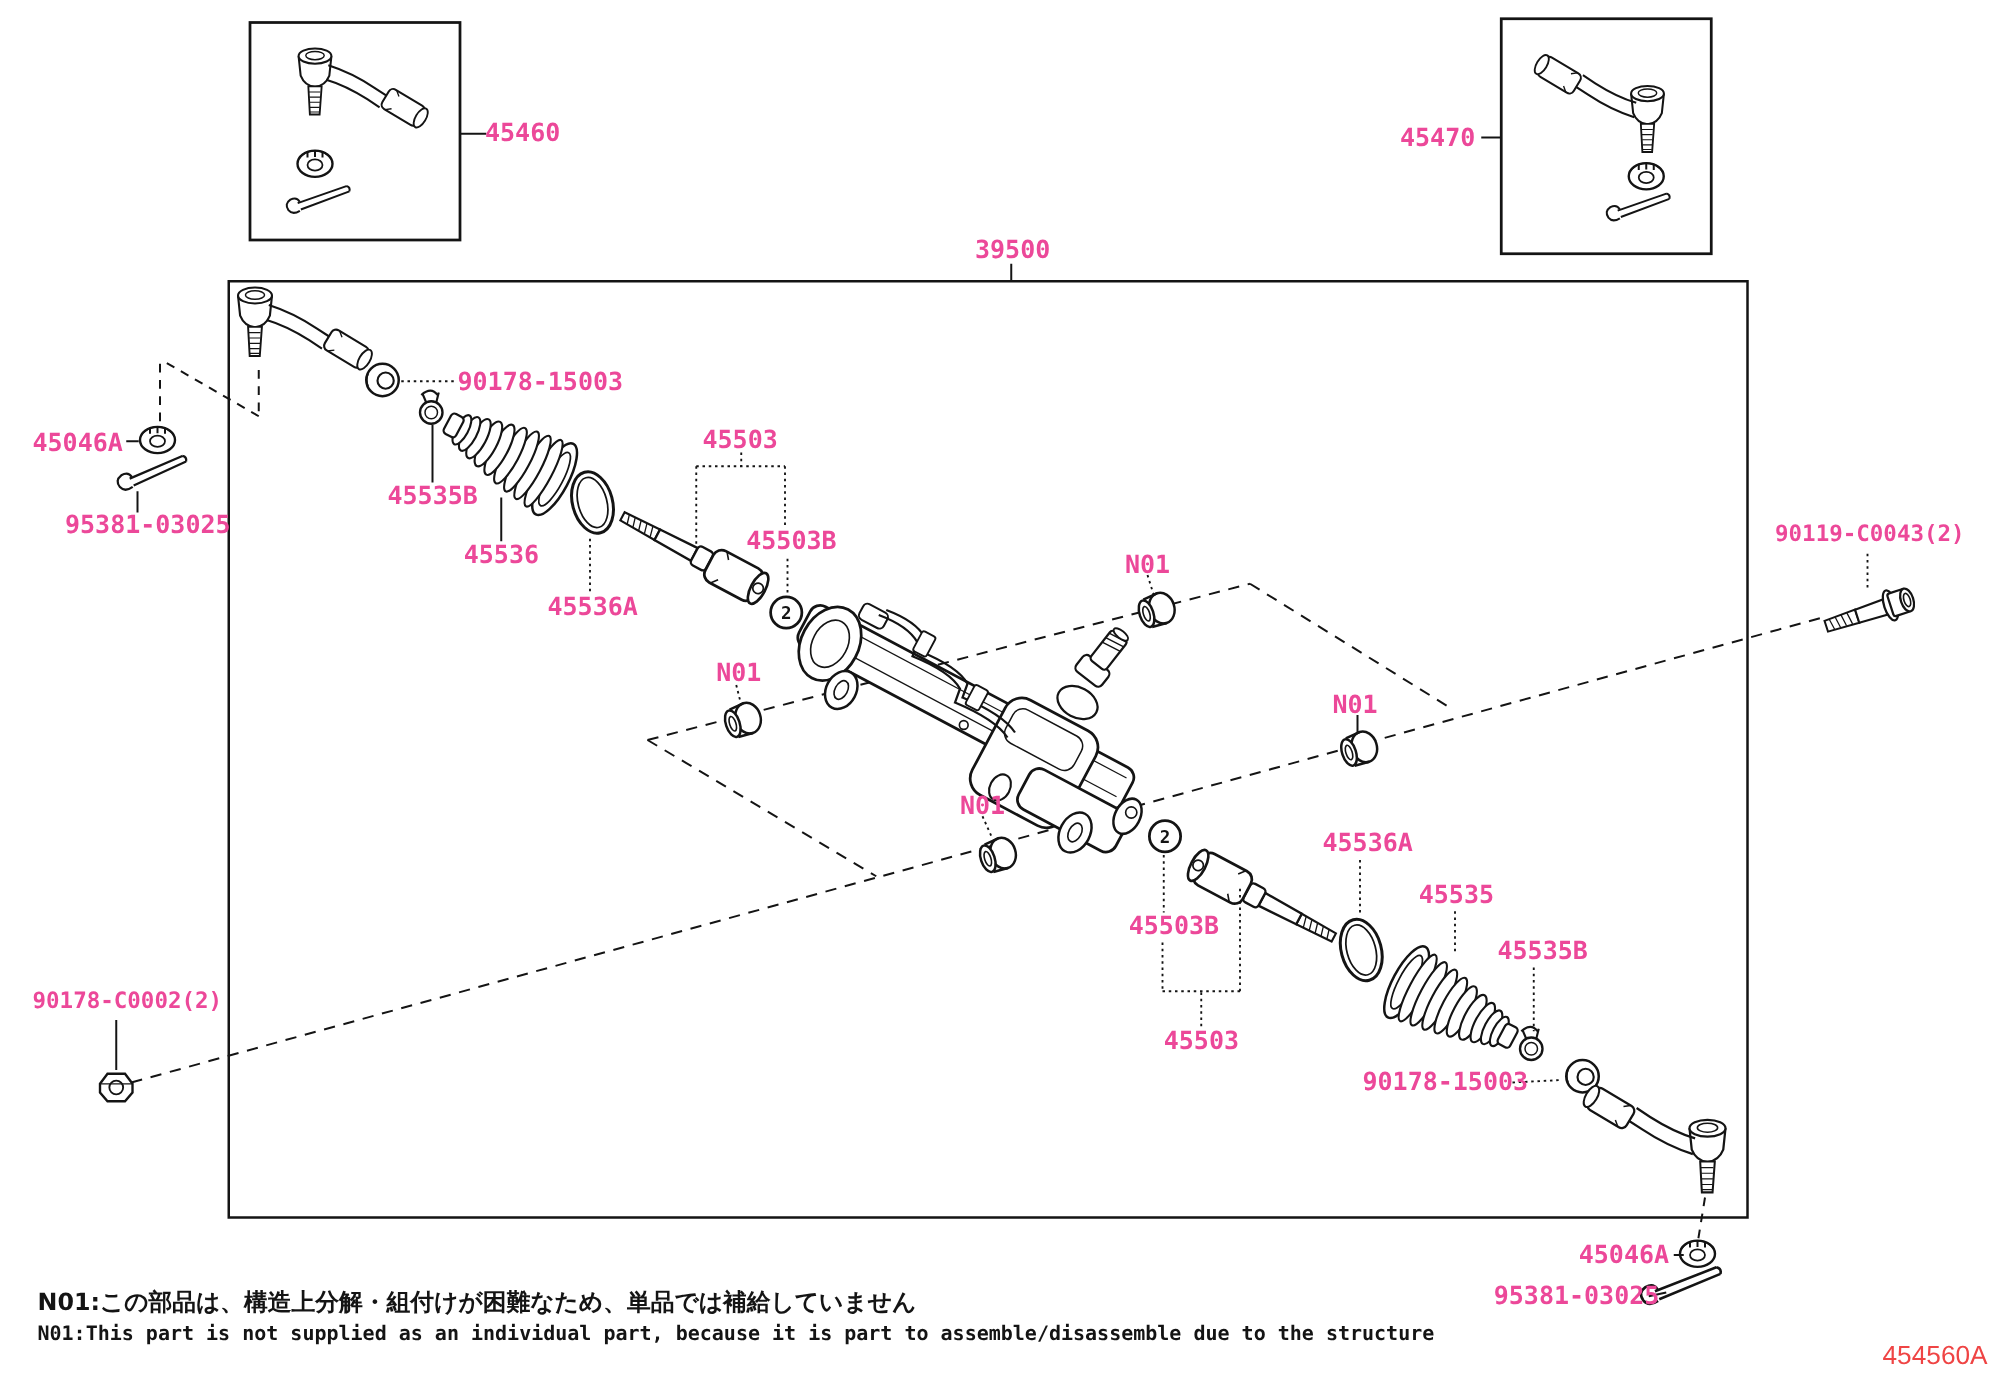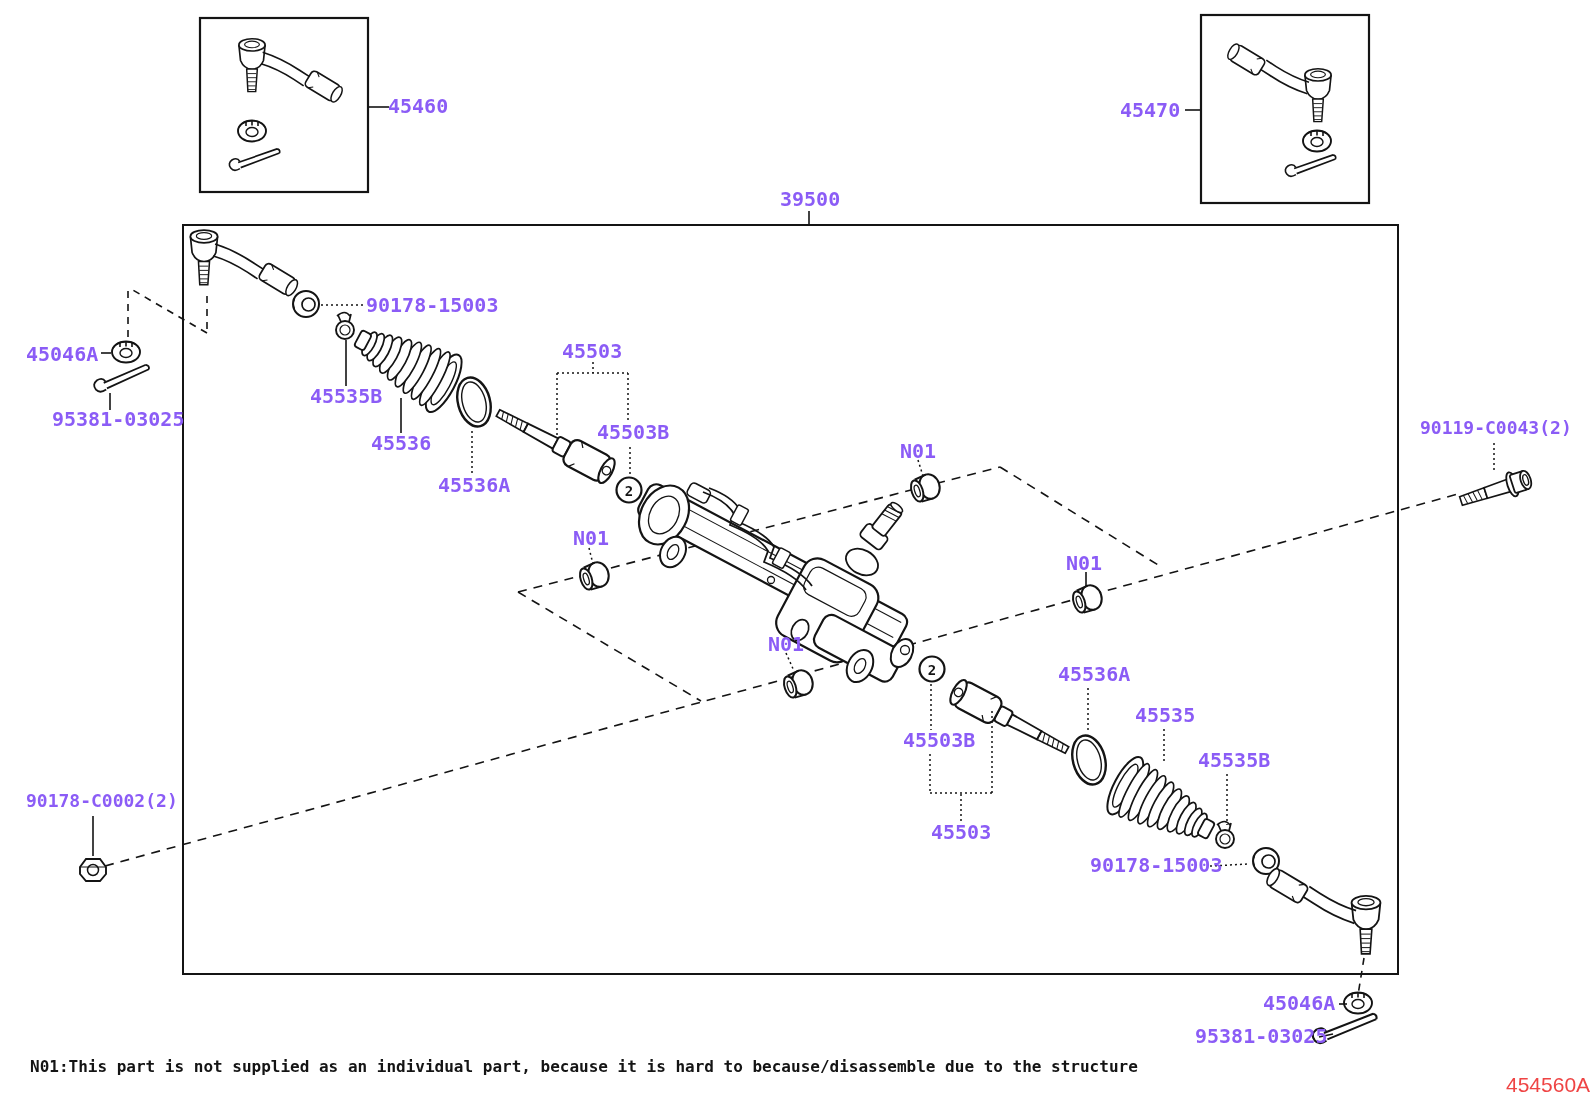--- a/index.html
+++ b/index.html
@@ -1,19 +1,19 @@
 <!DOCTYPE html>
 <html><head>
 <meta charset="utf-8">
 <style>
   html,body{margin:0;padding:0;background:#fff;}
   .stage{position:relative;width:1592px;height:1099px;background:#ffffff;overflow:hidden;
          font-family:"DejaVu Sans Mono",monospace;color:#141414;}
   svg{position:absolute;left:0;top:0;}
-  .pl{position:absolute;font:bold 20px "DejaVu Sans Mono",monospace;color:#8b5cf6;
+  .pl{position:absolute;font:bold 20px "DejaVu Sans Mono",monospace;color:#ec4899;
       white-space:nowrap;line-height:1.0;letter-spacing:0px;}
   .pl.small{font-size:18px;text-align:center;}
   .pl.n01{font-size:20px;}
   .note{position:absolute;white-space:nowrap;color:#141414;}
   .note.jp{font:600 19px "DejaVu Sans",sans-serif;}
   .note.en{font:600 16px "DejaVu Sans Mono",monospace;}
   .figcode{position:absolute;font:400 21px "Liberation Sans",sans-serif;color:#ef4444;}
 </style>
 </head>
 <body>
@@ -275,16 +275,17 @@
 <div class="pl" style="left:903px;top:730px">45503B</div>
 <div class="pl" style="left:1058px;top:664px">45536A</div>
 <div class="pl" style="left:1135px;top:705px">45535</div>
 <div class="pl" style="left:1198px;top:750px">45535B</div>
 <div class="pl" style="left:931px;top:822px">45503</div>
 <div class="pl" style="left:1090px;top:855px">90178-15003</div>
 <div class="pl" style="left:1263px;top:993px">45046A</div>
 <div class="pl" style="left:1195px;top:1026px">95381-03025</div>
 <div class="pl small" style="left:26px;top:792px">90178-C0002(2)</div>
 
-<div class="note en" style="left:30px;top:1057px">N01:This part is not supplied as an individual part, because it is hard to because/disassemble due to the structure</div>
+<div class="note jp" style="left:30px;top:1029px">N01:この部品は、構造上分解・組付けが困難なため、単品では補給していません</div>
+<div class="note en" style="left:30px;top:1057px">N01:This part is not supplied as an individual part, because it is part to assemble/disassemble due to the structure</div>
 <div class="figcode" style="left:1506px;top:1073px">454560A</div>
 
 </div>
 
 </body></html>

